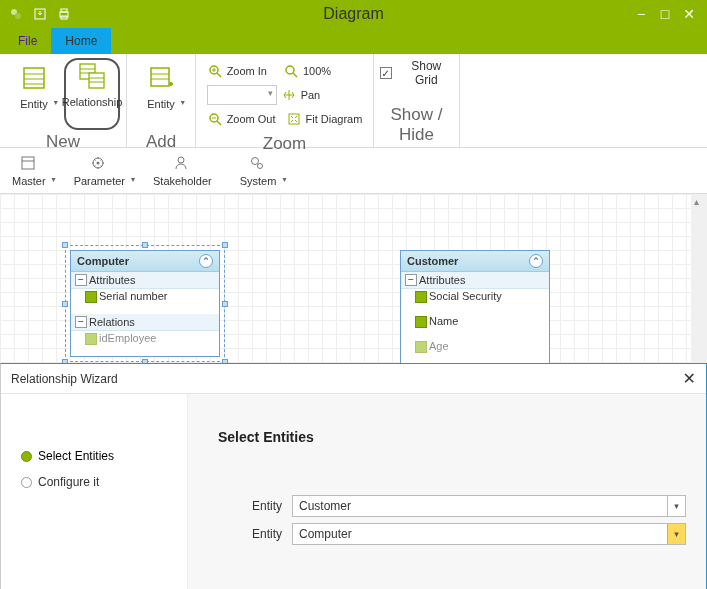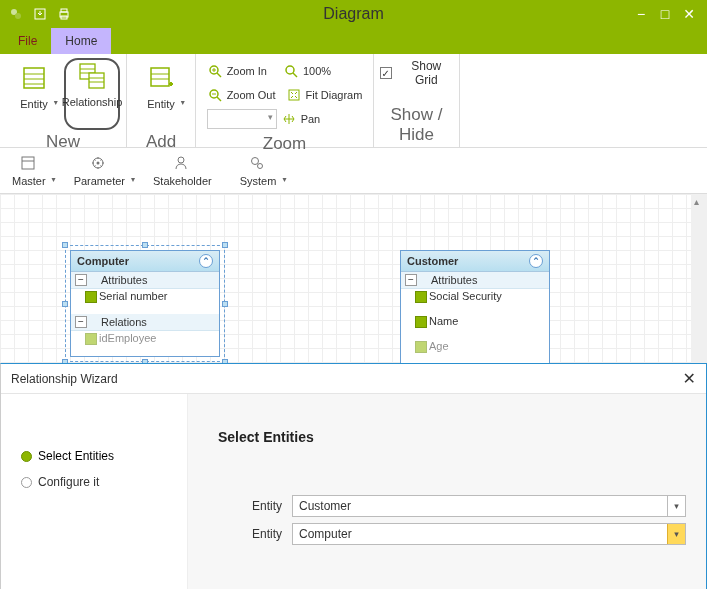--- a/index.html
+++ b/index.html
@@ -4,22 +4,22 @@
 <style>
   * { box-sizing: border-box; }
   body { margin: 0; font-family: "Segoe UI", Tahoma, sans-serif; font-size: 12px; color: #333; background: #fff; width: 707px; height: 589px; overflow: hidden; position: relative; }
   .titlebar { background: #8db600; height: 28px; display: flex; align-items: center; position: relative; color: #fff; }
   .titlebar .left-icons { display: flex; gap: 4px; padding-left: 6px; }
   .titlebar .left-icons span { width: 20px; height: 20px; display: flex; align-items: center; justify-content: center; cursor: pointer; }
   .titlebar .title { position: absolute; left: 50%; transform: translateX(-50%); font-size: 16px; color: #333; }
   .titlebar .win-controls { margin-left: auto; display: flex; gap: 4px; padding-right: 8px; }
   .titlebar .win-controls span { width: 20px; height: 20px; display: flex; align-items: center; justify-content: center; cursor: pointer; color: #fff; font-size: 14px; }
   .tabstrip { background: #8db600; height: 26px; display: flex; align-items: flex-end; padding-left: 4px; }
-  .tabstrip .tab { height: 26px; padding: 0 14px; display: flex; align-items: center; color: #7f1d1d; cursor: pointer; font-size: 12px; }
-  .tabstrip .tab.active { background: #c4b5fd; color: #333; margin-top: 16px; }
+  .tabstrip .tab { height: 26px; padding: 0 14px; display: flex; align-items: center; color: #4c1d95; cursor: pointer; font-size: 12px; }
+  .tabstrip .tab.active { background: #0ea5e9; color: #333; margin-top: 16px; }
   .ribbon { background: #fff; border-bottom: 1px solid #dcdcdc; height: 94px; display: flex; }
   .ribbon-group { border-right: 1px solid #dcdcdc; display: flex; flex-direction: column; align-items: center; justify-content: space-between; padding: 4px 6px 2px; text-align: center; }
   .ribbon-group .group-body { display: flex; align-items: flex-start; gap: 2px; }
   .ribbon-group .group-label { font-size: 17px; color: #666; margin-top: 2px; }
   .big-btn { width: 56px; height: 72px; display: flex; flex-direction: column; align-items: center; justify-content: flex-start; cursor: pointer; padding-top: 4px; }
   .big-btn .icon { width: 32px; height: 32px; display: flex; align-items: center; justify-content: center; }
   .big-btn .lbl { font-size: 11px; margin-top: 4px; position: relative; }
   .big-btn .lbl.dd::after { content: "▾"; font-size: 8px; color: #666; position: absolute; right: -10px; }
   .highlight-ring { border: 2.5px solid #555; border-radius: 14px; padding: 0; }
   .zoom-body { display: flex; flex-direction: column; gap: 2px; padding: 2px 0; }
@@ -36,21 +36,21 @@
   .tb2-btn .lbl.dd::after { content: "▾"; font-size: 8px; color: #666; position: absolute; right: -10px; }
   .canvas-area { position: relative; height: 170px; overflow: hidden; background: #fff;
     background-image: linear-gradient(#eee 1px, transparent 1px), linear-gradient(90deg, #eee 1px, transparent 1px);
     background-size: 14px 14px; }
   .scrollbar-v { position: absolute; right: 0; top: 0; width: 16px; height: 100%; background: #f0f0f0; }
   .scrollbar-v::before { content: "▴"; position: absolute; top: 2px; left: 3px; font-size: 10px; color: #888; }
   .entity-box { position: absolute; width: 150px; background: #fff; border: 1px solid #6a9fd4; font-size: 11px; }
   .entity-box.selected { outline: 1px dashed #6a9fd4; outline-offset: 4px; }
   .entity-box .eb-title { background: linear-gradient(#d8ecf5,#b8dff0); padding: 3px 6px; font-weight: bold; display: flex; justify-content: space-between; align-items: center; border-bottom: 1px solid #a9c8e0; }
   .entity-box .eb-title .collapse { width: 14px; height: 14px; border: 1px solid #6a9fd4; border-radius: 50%; display: flex; align-items: center; justify-content: center; font-size: 9px; color: #3b78b5; background: #fff; }
-  .entity-box .eb-section { background: #eaf4fa; padding: 2px 4px 2px 30px; border-bottom: 1px solid #d3e6f1; position: relative; }
+  .entity-box .eb-section { background: #eaf4fa; padding: 2px 4px 2px 18px; border-bottom: 1px solid #d3e6f1; position: relative; }
   .entity-box .eb-section::before { content: "−"; position: absolute; left: 4px; top: 2px; width: 10px; height: 10px; border: 1px solid #999; background: #fff; font-size: 10px; line-height: 9px; text-align: center; }
   .entity-box .eb-item { padding: 1px 4px 12px 28px; position: relative; }
   .entity-box .eb-item::before { content: ""; position: absolute; left: 14px; top: 2px; width: 10px; height: 10px; background: #8db600; border: 1px solid #6d9100; }
   .sel-handle { position: absolute; width: 6px; height: 6px; background: #bcdff2; border: 1px solid #6a9fd4; }
   .wizard-overlay { position: absolute; left: 0; bottom: 0; width: 707px; height: 226px; background: #fff; border-top: 1px solid #2a90d0; border-left: 1px solid #ccc; border-right: 1px solid #2a90d0; }
   .wizard-header { height: 30px; display: flex; align-items: center; justify-content: space-between; padding: 0 10px; border-bottom: 1px solid #e5e5e5; }
   .wizard-header .title { font-size: 12px; color: #333; }
   .wizard-header .close { font-size: 16px; cursor: pointer; color: #333; }
   .wizard-body { display: flex; height: calc(100% - 30px); }
   .wizard-nav { width: 186px; padding: 55px 10px 10px 20px; background: #fff; display: flex; flex-direction: column; gap: 12px; }
@@ -168,45 +168,45 @@
         <span style="width:8px"></span>
         <span class="icon-sm">
             <svg width="14" height="14">
               <circle cx="6" cy="6" r="4" fill="none" stroke="#8db600" stroke-width="1.5"></circle>
               <line x1="9" y1="9" x2="13" y2="13" stroke="#8db600" stroke-width="1.5"></line>
             </svg>
           </span>
         <span class="txt">100%</span>
       </div>
       <div class="zoom-row">
+        <span class="zoom-input"></span>
+        <span class="icon-sm">
+            <svg width="14" height="14">
+              <path d="M7 2v10M2 7h10M4 4l-2 3 2 3M10 4l2 3-2 3" stroke="#8db600" fill="none"></path>
+            </svg>
+          </span>
+        <span class="txt">Pan</span>
+      </div>
+      <div class="zoom-row">
         <span class="icon-sm">
             <svg width="14" height="14">
               <circle cx="6" cy="6" r="4" fill="none" stroke="#8db600" stroke-width="1.5"></circle>
               <line x1="9" y1="9" x2="13" y2="13" stroke="#8db600" stroke-width="1.5"></line>
               <line x1="4" y1="6" x2="8" y2="6" stroke="#8db600"></line>
             </svg>
           </span>
         <span class="txt">Zoom Out</span>
         <span style="width:2px"></span>
         <span class="icon-sm">
             <svg width="14" height="14">
               <rect x="2" y="2" width="10" height="10" fill="none" stroke="#8db600"></rect>
               <path d="M4 4l2 2M10 4l-2 2M4 10l2-2M10 10l-2-2" stroke="#8db600"></path>
             </svg>
           </span>
         <span class="txt">Fit Diagram</span>
-      </div>
-      <div class="zoom-row">
-        <span class="zoom-input"></span>
-        <span class="icon-sm">
-            <svg width="14" height="14">
-              <path d="M7 2v10M2 7h10M4 4l-2 3 2 3M10 4l2 3-2 3" stroke="#8db600" fill="none"></path>
-            </svg>
-          </span>
-        <span class="txt">Pan</span>
       </div>
     </div>
     <div class="group-label">Zoom</div>
   </div>
 
   <div class="ribbon-group" style="width:86px">
     <div class="group-body" style="flex-direction:column;align-items:flex-start;padding-top:4px">
       <label class="zoom-row">
         <span class="checkbox">✓</span>
         <span>Show Grid</span>

